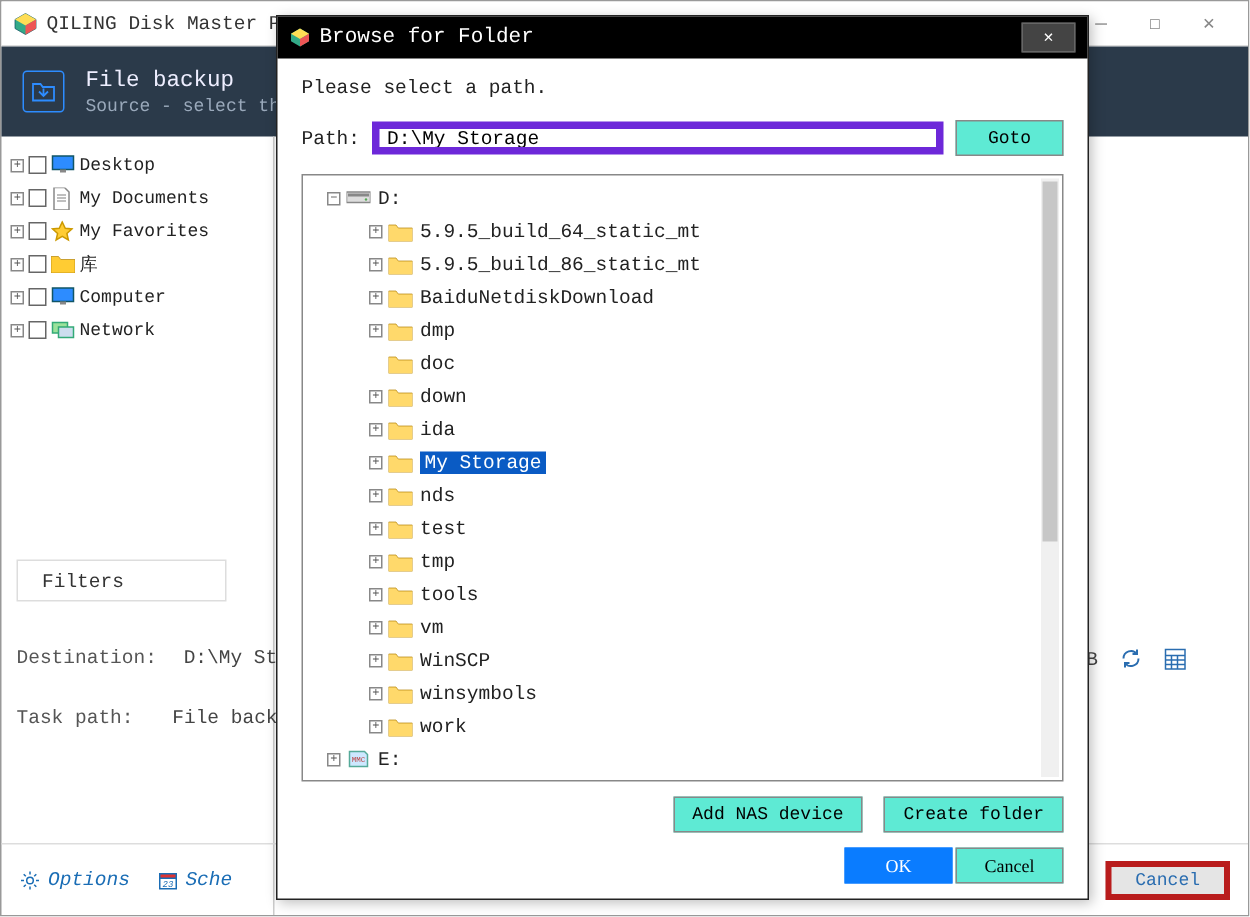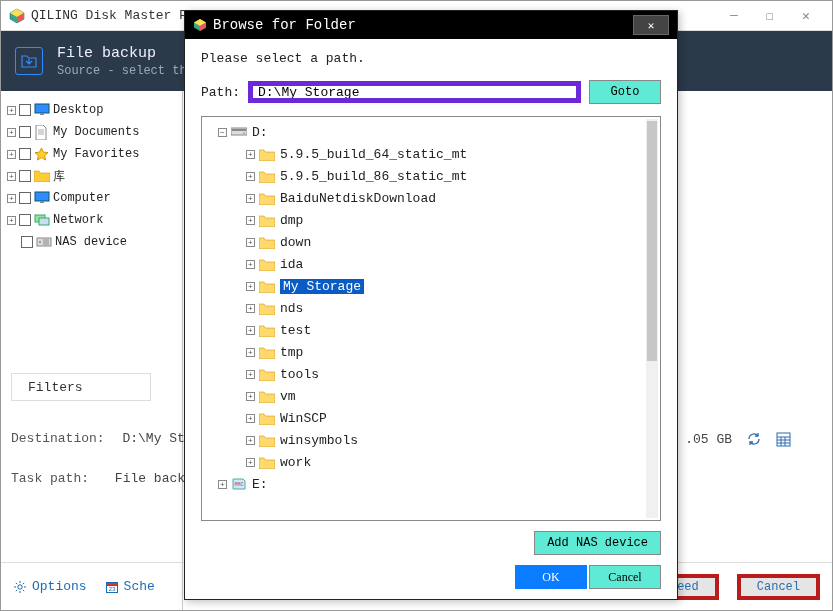--- a/index.html
+++ b/index.html
@@ -28,29 +28,29 @@
 .lt-lbl { color: #222; }
 
 .filters-bar { position: absolute; left: 10px; top: 372px; width: 140px; height: 28px; border: 1px solid #ddd; display:flex;align-items:center;padding-left:16px;font-size:13px;color:#333; }
 
 .dest-row { position: absolute; left: 10px; top: 430px; font-size: 13px; color: #444; }
 .dest-row .lbl { color: #555; margin-right: 10px; }
 .task-row { position: absolute; left: 10px; top: 470px; font-size: 13px; color: #444; }
 .task-row .lbl { color: #555; margin-right: 18px; }
 
 .bottom-bar { position: absolute; left: 0; bottom: 0; width: 100%; height: 48px; border-top: 1px solid #ddd; display:flex;align-items:center; padding: 0 12px; gap: 18px; font-size: 13px; }
-.bottom-bar .opt { display:flex;align-items:center;gap:5px;color:#1a6db5; }
+.bottom-bar .opt { display:flex;align-items:center;gap:5px;color:#1a6db5;font-style:italic; }
 .bottom-bar .spacer { flex:1; }
 .btn-flat { height: 26px; padding: 0 16px; border: 4px solid #b91c1c; background: #e5e5e5; color: #2a6db0; font-size: 12px; cursor: default; display:inline-flex;align-items:center;justify-content:center; }
 
 .size-info { position: absolute; right: 41px; top: 430px; font-size: 13px; color: #444; display:flex;align-items:center;gap:14px; }
 .size-info .sicon { color:#2a6db0; font-size:15px; }
 
 
-.modal { position: absolute; left: 184px; top: 10px; width: 494px; height: 590px; background: #fff; border: 1px solid #222; box-shadow: 2px 2px 8px rgba(0,0,0,0.25); display:flex;flex-direction:column; }
+.modal { position: absolute; left: 184px; top: 10px; width: 542px; height: 590px; background: #fff; border: 1px solid #222; box-shadow: 2px 2px 8px rgba(0,0,0,0.25); display:flex;flex-direction:column; }
 .m-titlebar { height: 28px; background: #000; color: #fff; display:flex;align-items:center;padding:0 8px; }
 .m-titlebar .mlogo { width:14px;height:14px;margin-right:6px; }
 .m-titlebar .mtitle { font-size: 14px; }
 .m-titlebar .spacer { flex:1; }
 .m-close { width: 36px; height: 20px; background: #444; color: #fff; display:flex;align-items:center;justify-content:center;font-size:11px;border:1px solid #666; }
 
 .m-body { flex:1; padding: 12px 16px 10px; display:flex;flex-direction:column; font-size: 13px; }
 .m-instr { margin-bottom: 14px; color: #222; }
 .m-pathrow { display:flex;align-items:center;gap:8px;margin-bottom:12px; }
 .m-pathrow .plbl { color:#222; }
@@ -168,34 +168,20 @@
         <div class="lt-item">
           <span class="lt-exp">+</span>
           <span class="lt-chk"></span>
           <span class="lt-ico">
             <svg width="16" height="13" viewBox="0 0 16 13">
               <rect x="1" y="2" width="10" height="7" fill="#9be29b" stroke="#3a7"></rect>
               <rect x="5" y="5" width="10" height="7" fill="#cde" stroke="#3a7"></rect>
             </svg>
           </span>
           <span class="lt-lbl">Network</span>
-        </div>
-        <div class="lt-item">
-          <span class="lt-noexp"></span>
-          <span class="lt-chk"></span>
-          <span class="lt-ico">
-            <svg width="16" height="13" viewBox="0 0 16 13">
-              <rect x="1" y="3" width="14" height="8" fill="#ddd" stroke="#888"></rect>
-              <circle cx="4" cy="7" r="1" fill="#5a5"></circle>
-              <line x1="7" y1="5" x2="13" y2="5" stroke="#888"></line>
-              <line x1="7" y1="7" x2="13" y2="7" stroke="#888"></line>
-              <line x1="7" y1="9" x2="13" y2="9" stroke="#888"></line>
-            </svg>
-          </span>
-          <span class="lt-lbl">NAS device</span>
         </div>
       </div>
   </div>
 
   <div class="filters-bar">
     <span>Filters</span>
   </div>
 
   <div class="dest-row">
     <span class="lbl">Destination:</span>
@@ -321,20 +307,30 @@
             <span class="exp">+</span>
             <span class="folder-ico">
               <svg width="16" height="13" viewBox="0 0 16 13">
                 <path d="M0 2h5l1.5 2H16v9H0z" fill="#ffd96b" stroke="#b88a10" stroke-width="0.5"></path>
               </svg>
             </span>
             <span class="">dmp</span>
           </div>
           <div class="tn">
             <span class="ind" style="width:38px"></span>
+            <span class="noexp"></span>
+            <span class="folder-ico">
+              <svg width="16" height="13" viewBox="0 0 16 13">
+                <path d="M0 2h5l1.5 2H16v9H0z" fill="#ffd96b" stroke="#b88a10" stroke-width="0.5"></path>
+              </svg>
+            </span>
+            <span class="">doc</span>
+          </div>
+          <div class="tn">
+            <span class="ind" style="width:38px"></span>
             <span class="exp">+</span>
             <span class="folder-ico">
               <svg width="16" height="13" viewBox="0 0 16 13">
                 <path d="M0 2h5l1.5 2H16v9H0z" fill="#ffd96b" stroke="#b88a10" stroke-width="0.5"></path>
               </svg>
             </span>
             <span class="">down</span>
           </div>
           <div class="tn">
             <span class="ind" style="width:38px"></span>
@@ -447,19 +443,20 @@
             </span>
             <span class="">E:</span>
           </div>
         </div>
       <div class="m-scroll">
         <div class="thumb" style="top:2px;height:240px"></div>
       </div>
     </div>
     <div class="m-btnrow1">
       <button class="btn-m" style="min-width:110px">Add NAS device</button>
+      <button class="btn-m" style="min-width:110px">Create folder</button>
     </div>
     <div class="m-btnrow2">
       <button class="btn-m btn-primary">OK</button>
       <button class="btn-m">Cancel</button>
     </div>
   </div>
 </div>
 
 </body></html>

